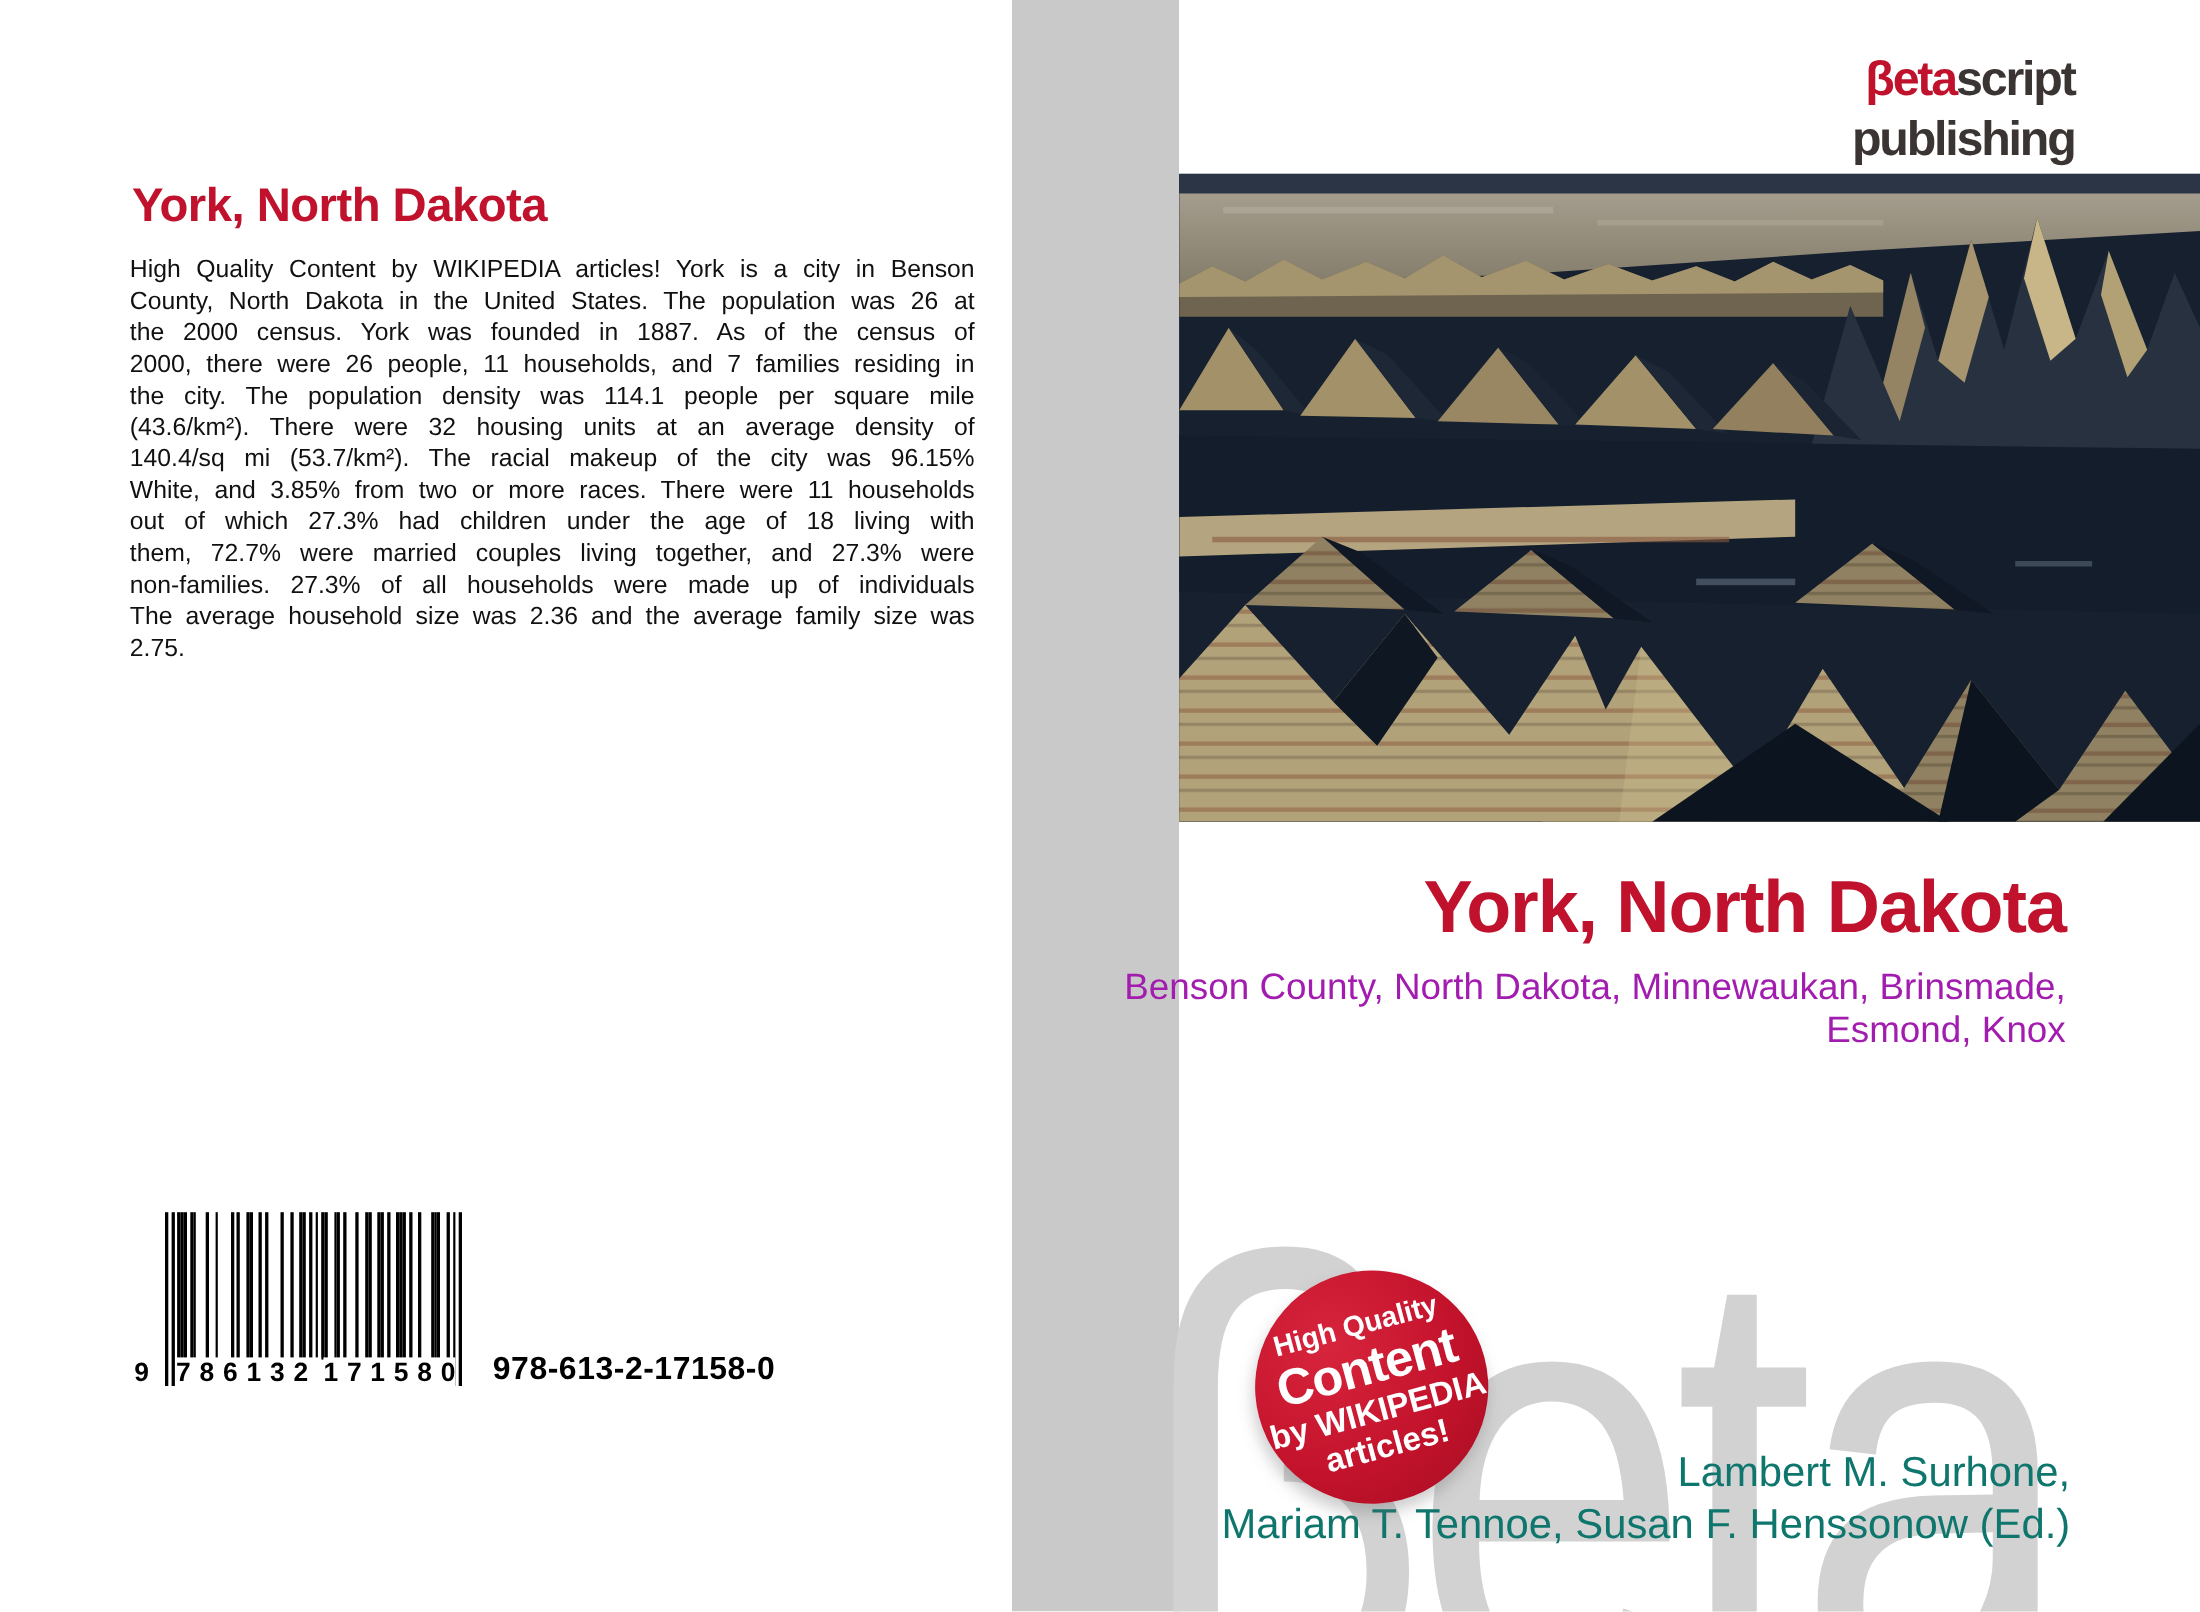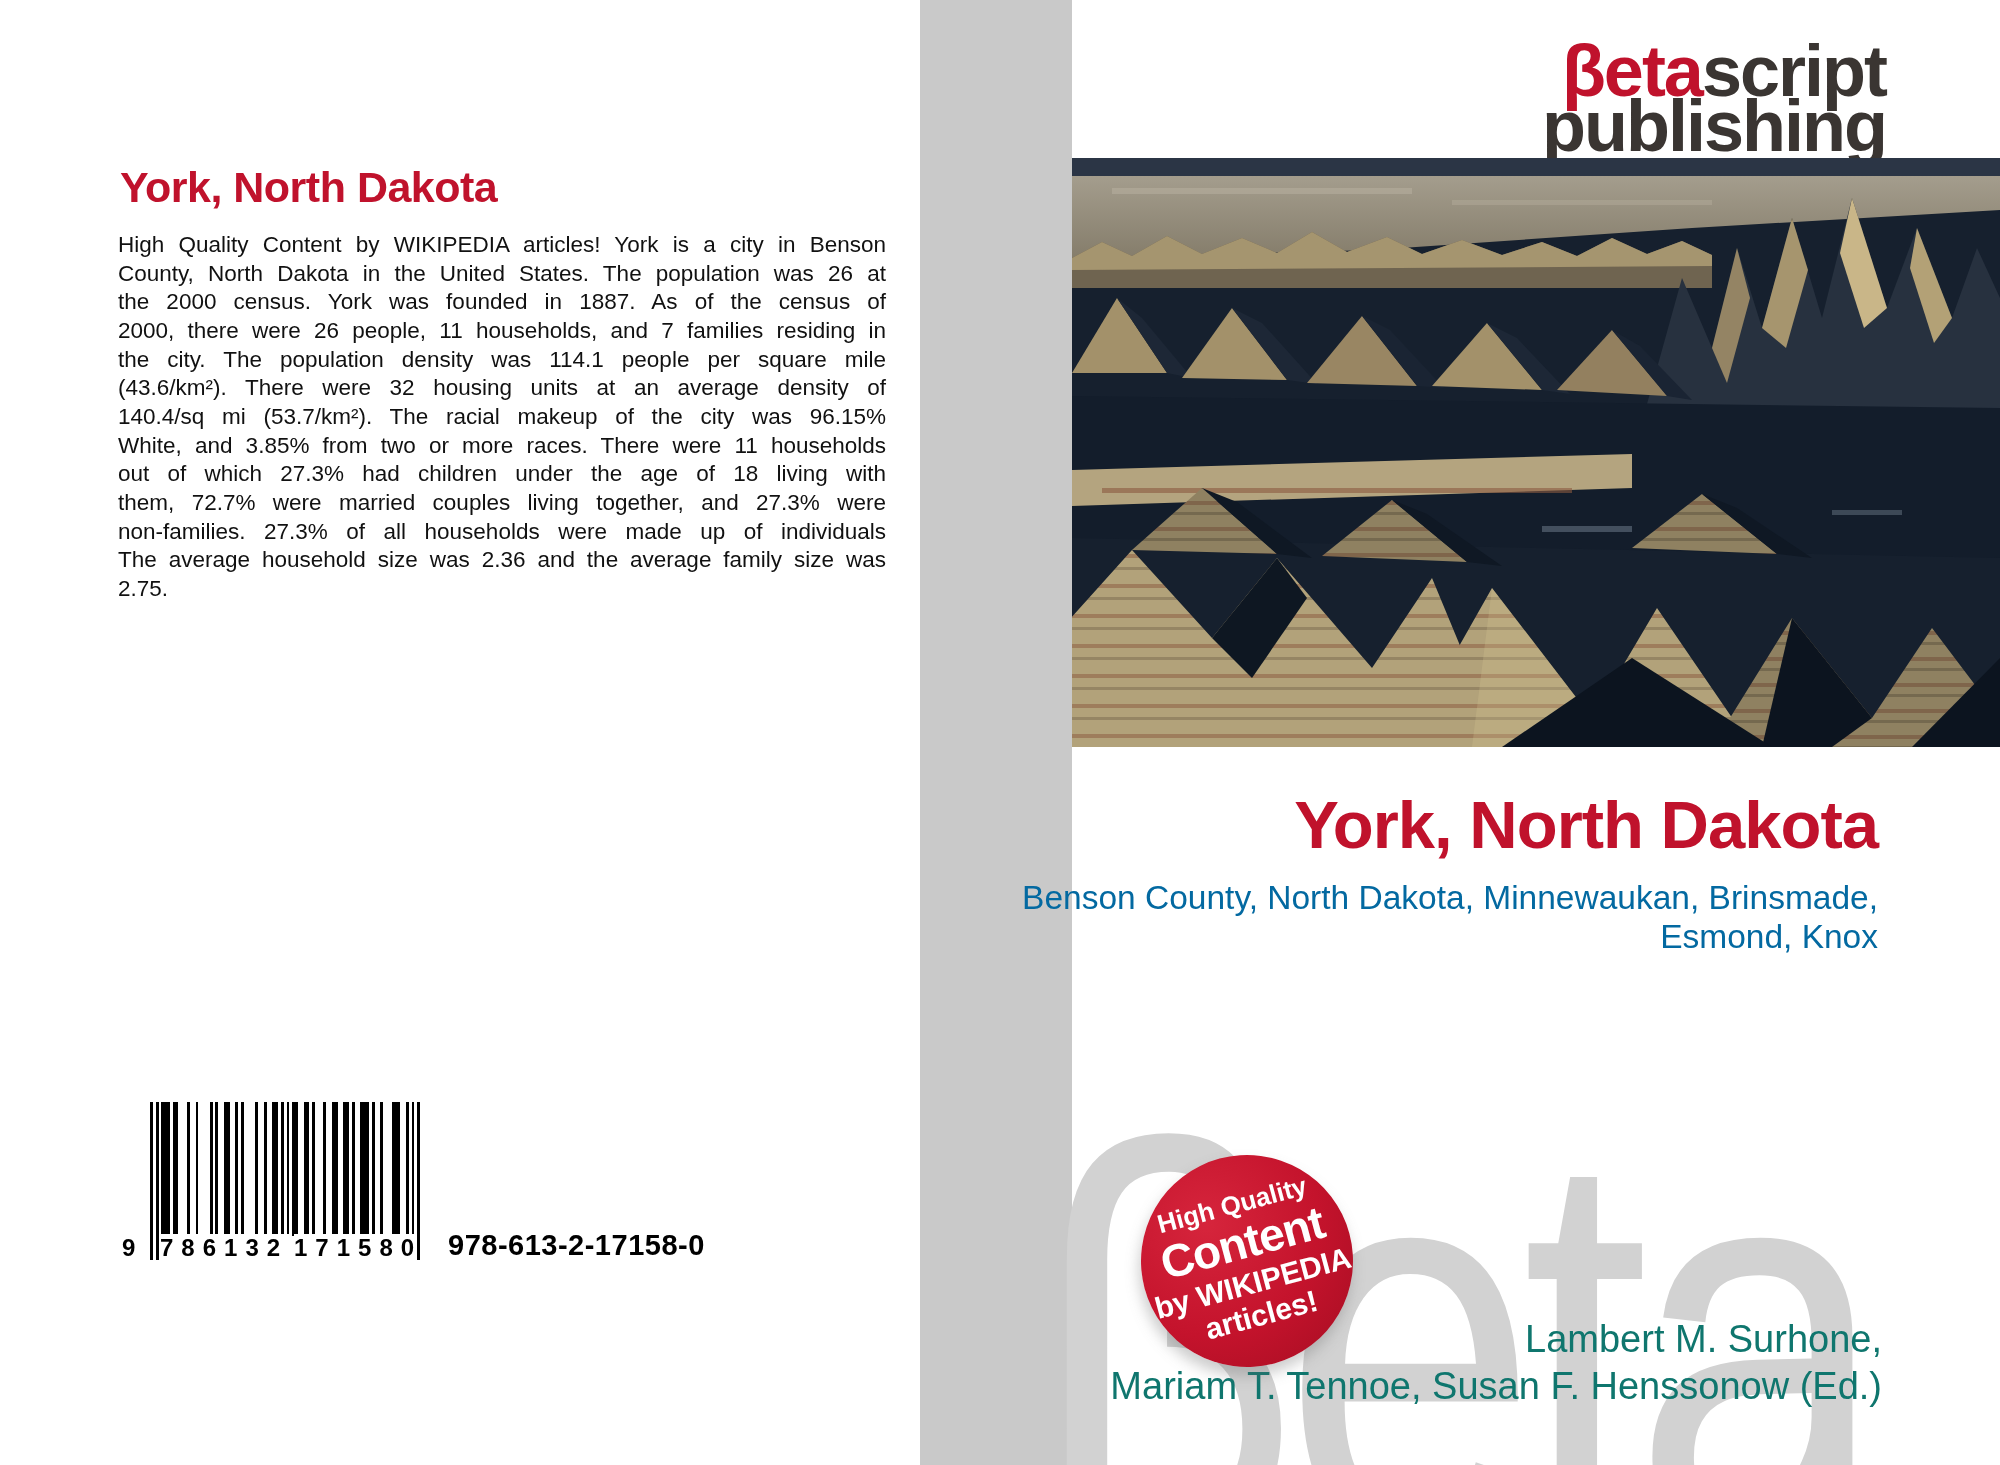--- a/index.html
+++ b/index.html
@@ -34,38 +34,38 @@
   .bc-group.g1{left:34px;width:132px;}
   .bc-group.g2{left:168px;width:120px;}
   .isbn-text{
     position:absolute;left:448px;top:1229px;
     font-size:29px;font-weight:bold;color:#000;letter-spacing:0.5px;
   }
 
   
   .publisher-logo{
     position:absolute;right:114px;top:44px;text-align:right;
-    font-size:72px;font-weight:bold;line-height:55px;letter-spacing:-2px;color:#3a3532;
+    font-size:44px;font-weight:bold;line-height:55px;letter-spacing:-2px;color:#3a3532;
   }
   .publisher-logo .beta{color:#c0122c;}
 
   .cover-photo{
     position:absolute;left:1072px;top:158px;width:928px;height:589px;
     background:#1b2430;z-index:2;
   }
   .cover-photo svg{display:block;}
 
   .front-title{
     position:absolute;right:122px;top:786px;
     font-size:67px;font-weight:bold;color:#c0122c;letter-spacing:-1px;
     text-align:right;z-index:3;
   }
   .front-subtitle{
     position:absolute;right:122px;top:878px;
-    font-size:33.5px;line-height:39px;color:#0369a1;text-align:right;z-index:3;
+    font-size:33.5px;line-height:39px;color:#a21caf;text-align:right;z-index:3;
   }
 
   .watermark{
     position:absolute;left:1035px;top:1065px;z-index:1;
     font-size:560px;line-height:1;letter-spacing:-20px;color:#d2d2d2;
     transform:scaleX(0.82);transform-origin:left top;
     white-space:nowrap;user-select:none;
   }
 
   .badge{

